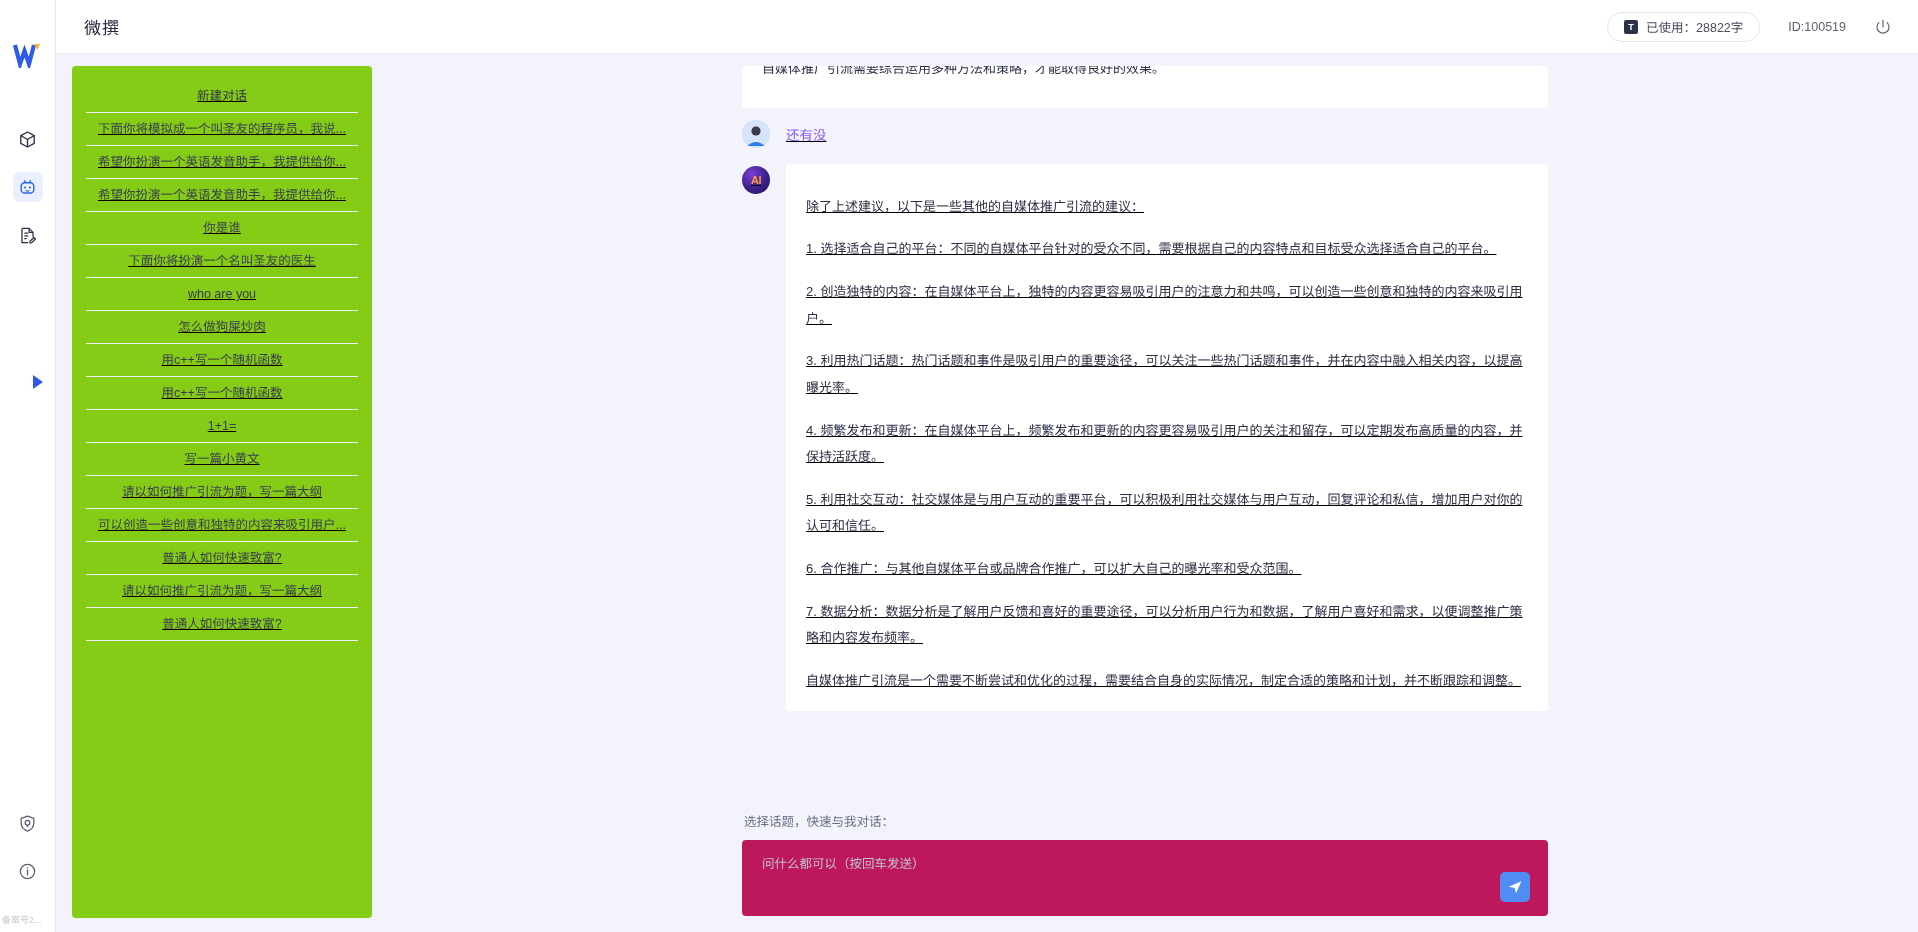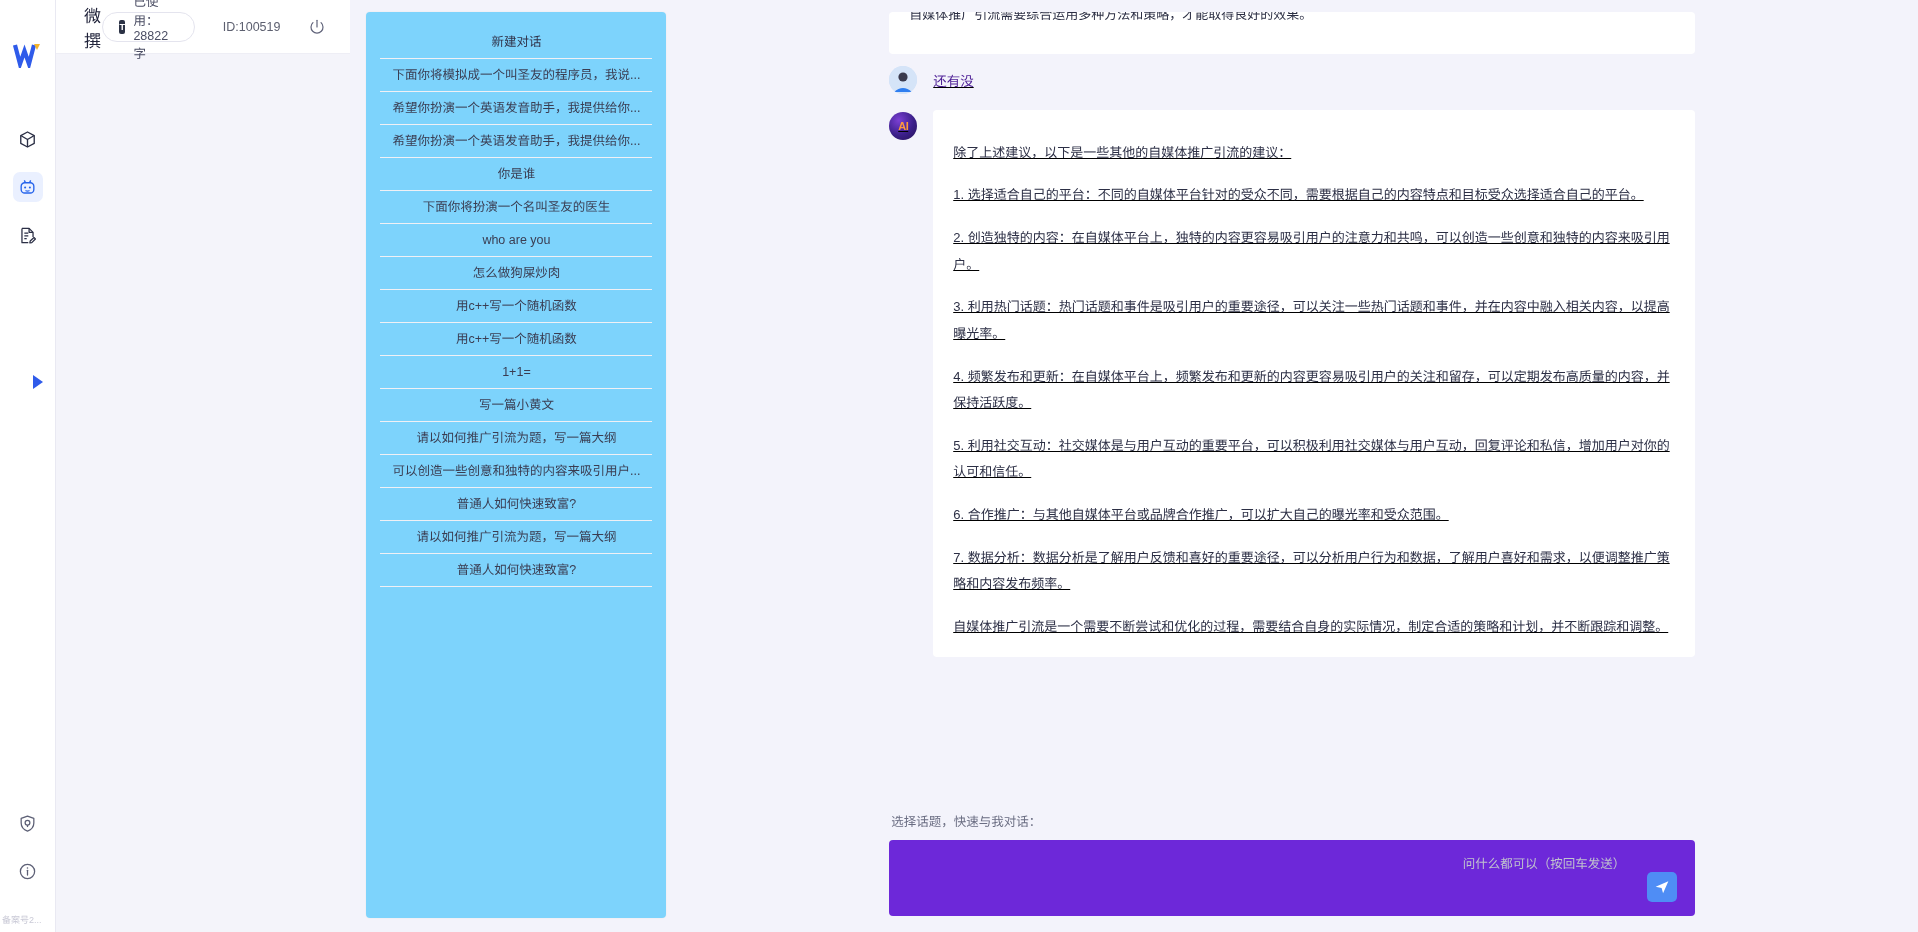--- a/index.html
+++ b/index.html
@@ -42,21 +42,21 @@
     position: absolute; bottom: 46px; left: 0; right: 0;
     display: flex; flex-direction: column; align-items: center; gap: 18px;
   }
   .rail-footer {
     position: absolute; bottom: 6px; left: 0; right: 0;
     font-size: 9px; color: #c9c9d6; text-align: left; padding-left: 2px;
     white-space: nowrap; overflow: hidden;
   }
 
   
-  .main { flex: 1; display: flex; flex-direction: row; height: 932px; min-width: 0; }
+  .main { flex: 1; display: flex; flex-direction: column; height: 932px; min-width: 0; }
 
   
   .header {
     height: 54px; flex: 0 0 54px;
     background: #ffffff;
     border-bottom: 1px solid #eeeef5;
     display: flex; align-items: center; justify-content: space-between;
     padding: 0 24px 0 28px;
   }
   .brand { font-size: 17px; color: #20233a; letter-spacing: 1px; }
@@ -74,26 +74,27 @@
   }
   .uid { font-size: 12.5px; color: #5d6070; }
   .power { width: 20px; height: 20px; color:#60637a; cursor:pointer; display:flex; align-items:center; }
 
   
   .body { flex: 1; display: flex; min-height: 0; background: #f3f3fb; padding: 12px 0 0 16px; }
 
   
   .convlist {
     width: 300px; flex: 0 0 300px;
-    background: #7dd3fc;
+    background: #84cc16;
     border-radius: 4px;
     margin-bottom: 14px;
     overflow: hidden;
     display: flex; flex-direction: column;
     box-shadow: 0 0 0 1px #f0f0f6;
+    text-decoration: underline;
   }
   .conv-scroll { overflow: hidden; padding: 14px 14px 0 14px; }
   .conv-item {
     height: 33px; line-height: 33px;
     border-bottom: 1px solid #f0f0f5;
     font-size: 12.5px; color: #3a3d52;
     text-align: center;
     white-space: nowrap; overflow: hidden; text-overflow: ellipsis;
     cursor: pointer; padding: 0 4px;
   }
@@ -119,21 +120,21 @@
   .avatar.ai {
     background: radial-gradient(circle at 35% 30%, #7b3fd4 0%, #3b1f8a 55%, #241155 100%);
     color: #ff9a3c; font-size: 11px; font-weight: bold; letter-spacing: -0.5px;
   }
   .bubble {
     background: #ffffff; border-radius: 4px;
     padding: 14px 24px 16px 20px;
     font-size: 13px; color: #2c2f45; line-height: 2.05;
     flex: 1; min-width: 0;
   }
-  .bubble.plain { background: transparent; padding: 4px 0 0 0; font-size: 13.5px; color:#4c1d95; }
+  .bubble.plain { background: transparent; padding: 4px 0 0 0; font-size: 13.5px; color:#8b5cf6; }
   .bubble p { margin: 16px 0 14px 0; }
   .bubble p:last-child { margin-bottom: 0; }
 
   
   .clip-card {
     width: 806px; background:#fff; border-radius: 4px;
     height: 42px; overflow: hidden; margin: 0 0 10px 0;
     position: relative;
   }
   .clip-card .cliptext {
@@ -141,22 +142,22 @@
     font-size: 13px; color: #2c2f45; line-height: 2.05;
     white-space: nowrap; overflow: hidden;
   }
 
   
   .composer { flex: 0 0 auto; display: flex; flex-direction: column; align-items: center; padding-bottom: 16px; }
   .composer-inner { width: 806px; }
   .topics-label { font-size: 12.5px; color: #6a6d82; margin-bottom: 10px; padding-left: 2px; }
   .inputbox {
     position: relative;
-    background: #6d28d9; border-radius: 4px;
-    height: 76px; padding: 14px 70px 14px 20px; text-align: right;
+    background: #be185d; border-radius: 4px;
+    height: 76px; padding: 14px 70px 14px 20px;
   }
   .inputbox .ph {
     font-size: 12.5px; color: #c0c2ce; line-height: 1.6;
   }
   .sendbtn {
     position: absolute; right: 18px; bottom: 14px;
     width: 30px; height: 30px; border-radius: 5px;
     background: #4f8df5; display: flex; align-items: center; justify-content: center;
     cursor: pointer; border: none;
   }

